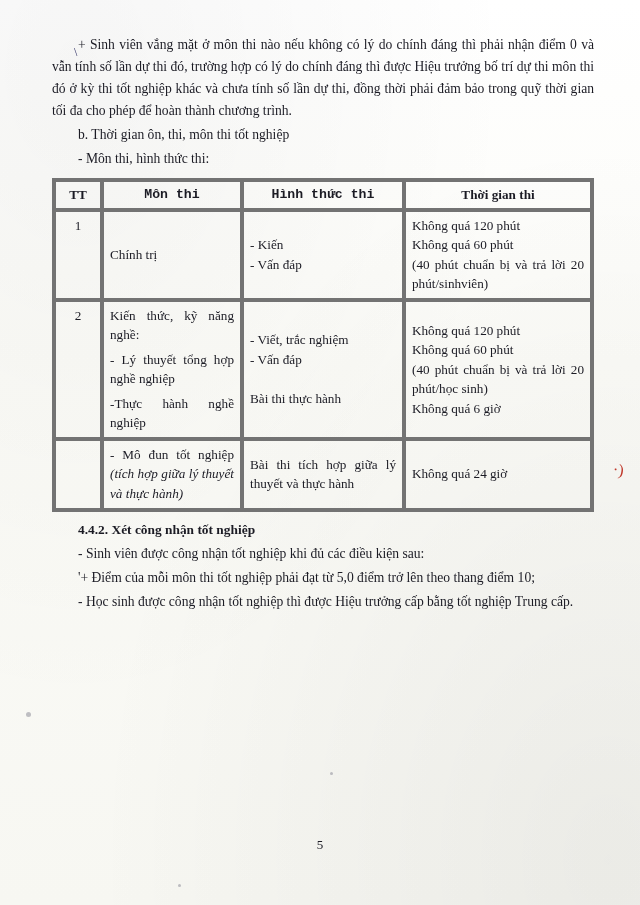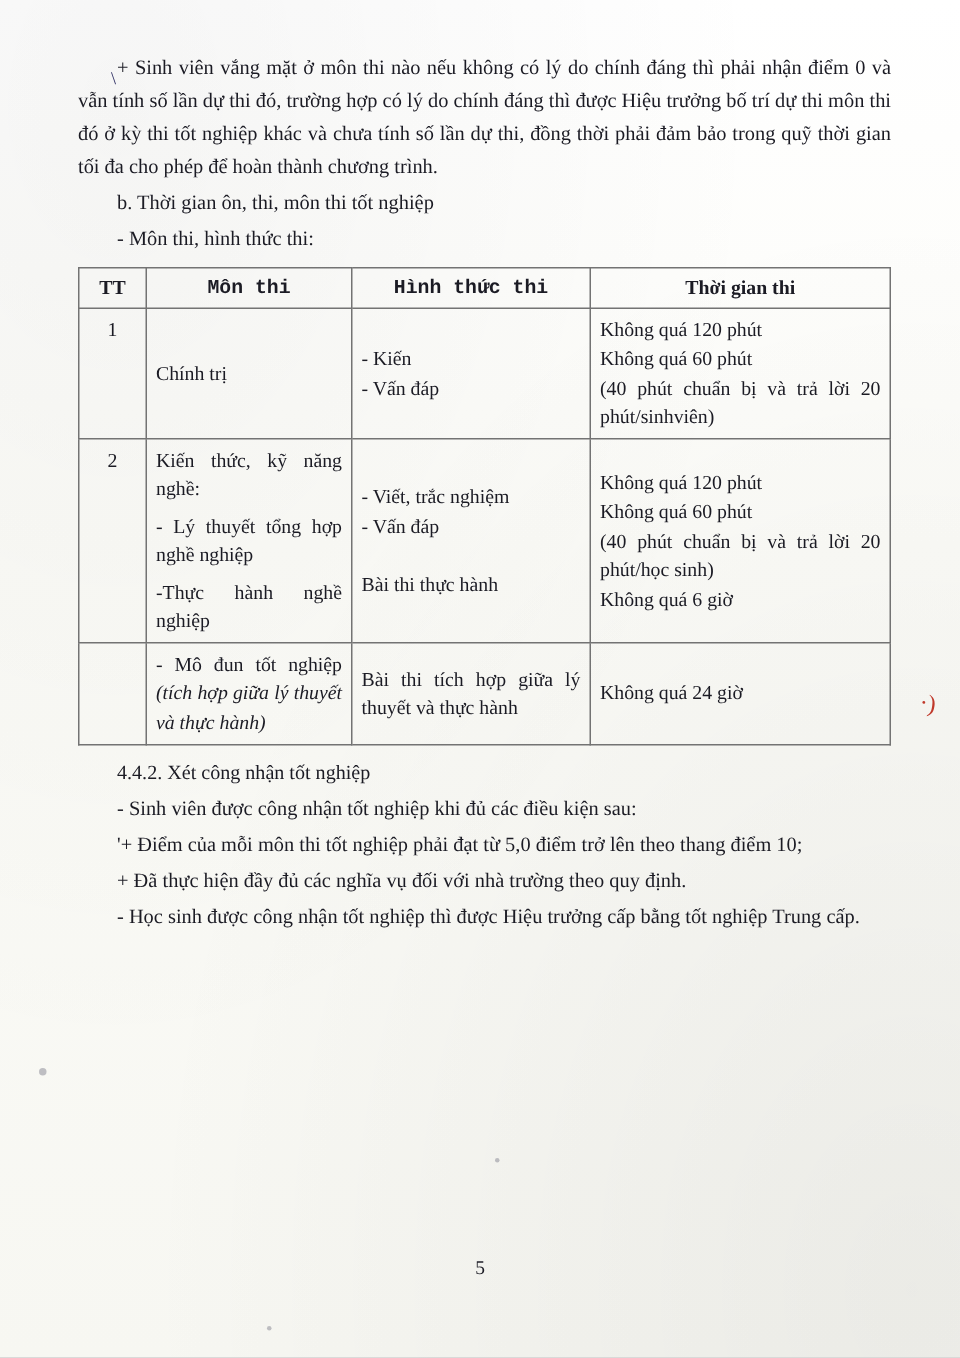--- a/index.html
+++ b/index.html
@@ -34,35 +34,35 @@
     line-height: 1.62;
     text-align: justify;
   }
   p {
     margin: 0 0 2px 0;
   }
   .indent {
     text-indent: 26px;
   }
   .heading {
-    font-weight: normal;
+    font-weight: bold;
     text-indent: 26px;
     margin-top: 7px;
     margin-bottom: 3px;
     font-size: 13.4px;
   }
   table.exam {
     border-collapse: collapse;
     width: 100%;
     margin: 8px 0 6px 0;
     font-size: 13.2px;
     line-height: 1.48;
   }
   table.exam th, table.exam td {
-    border: 1px solid #737373;
+    border: 4px solid #737373;
     padding: 4px 6px;
     vertical-align: top;
   }
   table.exam th {
     text-align: center;
     font-weight: bold;
     padding: 3px 4px;
   }
   td.cnum {
     text-align: center;
@@ -169,19 +169,18 @@
           </td>
           <td style="vertical-align:middle;">Bài thi tích hợp giữa lý thuyết và thực hành</td>
           <td style="vertical-align:middle;">Không quá 24 giờ</td>
         </tr>
       </tbody>
     </table>
 
     <p class="heading">4.4.2. Xét công nhận tốt nghiệp</p>
     <p class="indent">- Sinh viên được công nhận tốt nghiệp khi đủ các điều kiện sau:</p>
     <p class="indent">'+ Điểm của mỗi môn thi tốt nghiệp phải đạt từ 5,0 điểm trở lên theo thang điểm 10;</p>
-    <p class="indent">+ Đã thực hiện đầy đủ các nghĩa vụ đối với nhà trường theo quy định.</p>
     <p class="indent">- Học sinh được công nhận tốt nghiệp thì được Hiệu trưởng cấp bằng tốt nghiệp Trung cấp.</p>
 
   </div>
 
   <div class="pg-num">5</div>
 </div>
 
 </body></html>

